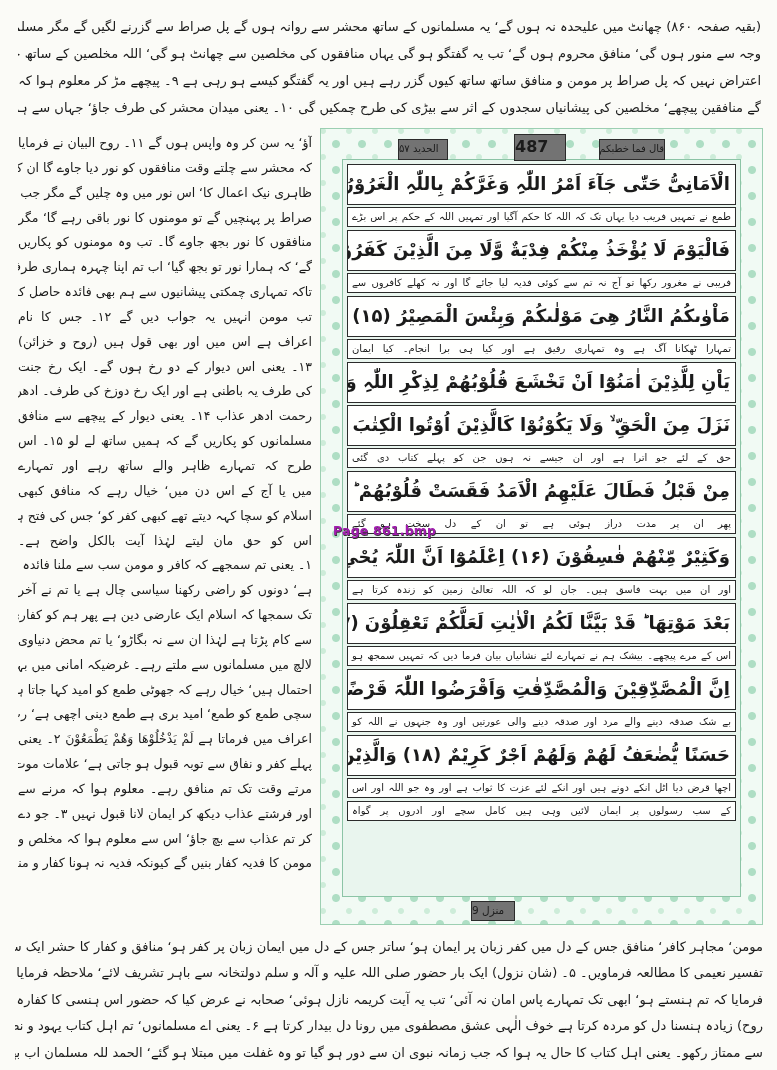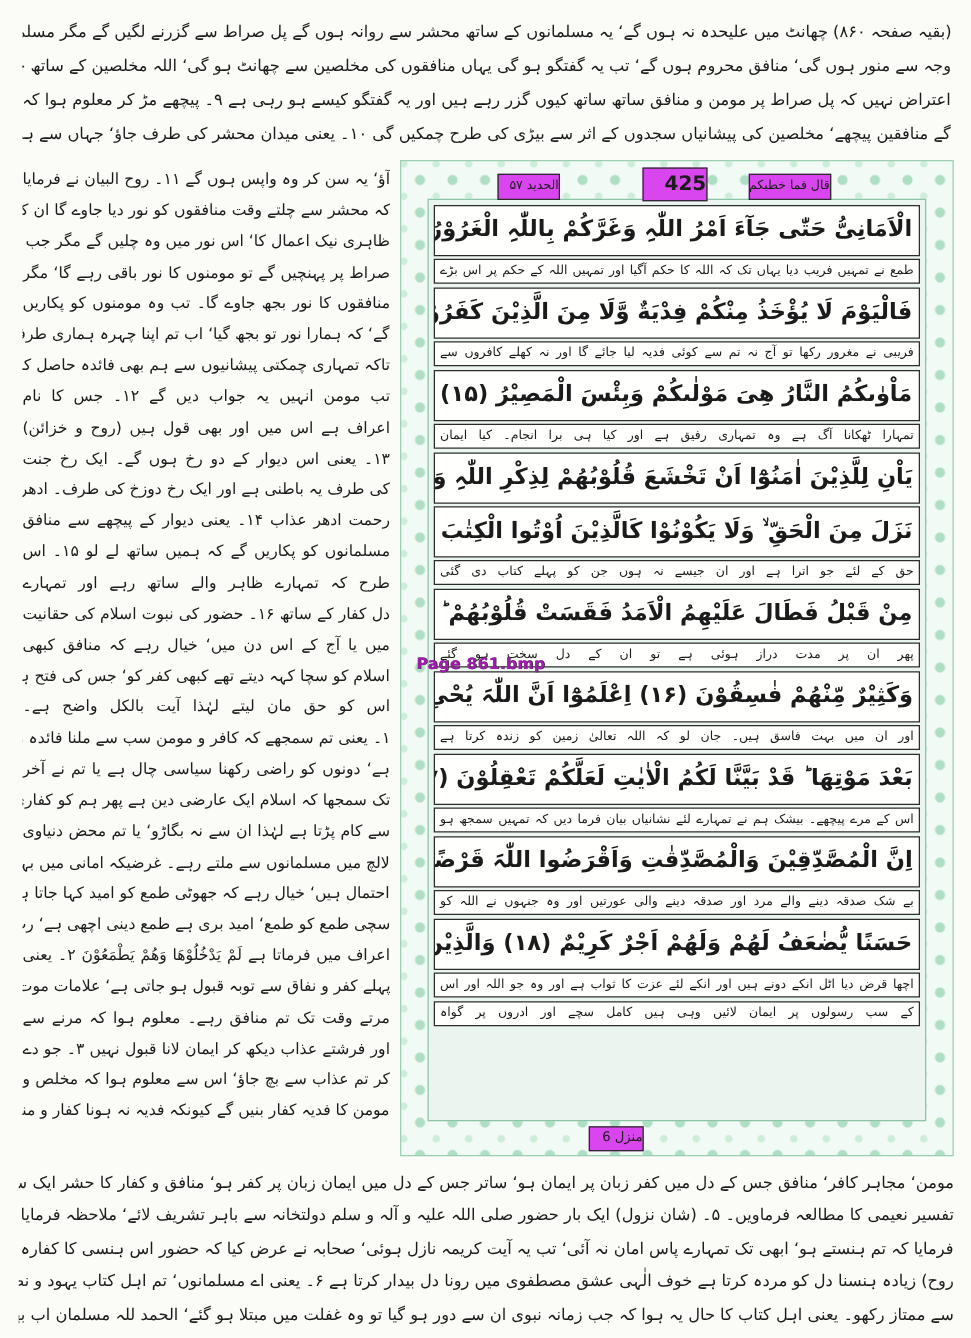--- a/index.html
+++ b/index.html
@@ -22,22 +22,22 @@
           radial-gradient(circle,#aedec4 0 3.5px,rgba(0,0,0,0) 4.5px),
           radial-gradient(circle,#cdecd9 0 2.5px,rgba(0,0,0,0) 3.5px);
         background-size:26px 26px,26px 26px;background-position:2px 2px,15px 15px}
   .qinner{width:100%;height:100%;box-sizing:border-box;background:#e9f5ee;
           border:1px solid #8cc4a6;padding:4px 3px 0 3px;overflow:hidden}
   .ar,.ur{box-sizing:border-box;background:#fffffe;border:1px solid #2b2b2b;direction:rtl;
           text-align:justify;text-align-last:justify;overflow:hidden;white-space:nowrap}
   .ar{height:41px;line-height:38px;font-size:18px;font-weight:bold;margin:0 1px 2px 1px;padding:0 5px}
   .ur{height:20px;line-height:18px;font-size:10px;margin:0 1px 3px 1px;padding:0 4px}
   
-  .hlabel{position:absolute;background:#d946ef;border:1px solid #2b2b2b;direction:rtl;
-          text-align:right;overflow:hidden;white-space:nowrap}
+  .hlabel{position:absolute;background:#737373;border:1px solid #2b2b2b;direction:rtl;
+          text-align:left;overflow:hidden;white-space:nowrap}
   .juz{left:599px;top:139px;width:64px;height:19px;font-size:10px;line-height:18px}
   .pnum{left:514px;top:134px;width:50px;height:25px;font-size:16px;font-weight:bold;line-height:24px}
   .surah{left:398px;top:139px;width:48px;height:19px;font-size:10px;line-height:18px}
   .manzil{left:471px;top:901px;width:42px;height:18px;font-size:10.5px;line-height:16px}
   
   .wmark{position:absolute;left:333px;top:523px;font-size:12.5px;font-weight:bold;color:#a21caf;
          direction:ltr;z-index:9;letter-spacing:0.2px;text-shadow:0.5px 0.5px 0 #333}
 </style>
 </head>
 <body>
@@ -59,21 +59,20 @@
     <div class="pl">منافقوں کا نور بجھ جاوے گا۔ تب وہ مومنوں کو پکاریں</div>
     <div class="pl">گے‘ کہ ہمارا نور تو بجھ گیا‘ اب تم اپنا چہرہ ہماری طرف کرو‘</div>
     <div class="pl">تاکہ تمہاری چمکتی پیشانیوں سے ہم بھی فائدہ حاصل کریں</div>
     <div class="pl">تب مومن انہیں یہ جواب دیں گے ۱۲۔ جس کا نام</div>
     <div class="pl">اعراف ہے اس میں اور بھی قول ہیں (روح و خزائن)</div>
     <div class="pl">۱۳۔ یعنی اس دیوار کے دو رخ ہوں گے۔ ایک رخ جنت</div>
     <div class="pl">کی طرف یہ باطنی ہے اور ایک رخ دوزخ کی طرف۔ ادھر</div>
     <div class="pl">رحمت ادھر عذاب ۱۴۔ یعنی دیوار کے پیچھے سے منافق</div>
     <div class="pl">مسلمانوں کو پکاریں گے کہ ہمیں ساتھ لے لو ۱۵۔ اس</div>
     <div class="pl">طرح کہ تمہارے ظاہر والے ساتھ رہے اور تمہارے</div>
-    <div class="pl">دل کفار کے ساتھ ۱۶۔ حضور کی نبوت اسلام کی حقانیت</div>
     <div class="pl">میں یا آج کے اس دن میں‘ خیال رہے کہ منافق کبھی</div>
     <div class="pl">اسلام کو سچا کہہ دیتے تھے کبھی کفر کو‘ جس کی فتح ہو جاتی</div>
     <div class="pl">اس کو حق مان لیتے لہٰذا آیت بالکل واضح ہے۔</div>
     <div class="pl">۱۔ یعنی تم سمجھے کہ کافر و مومن سب سے ملنا فائدہ مند</div>
     <div class="pl">ہے‘ دونوں کو راضی رکھنا سیاسی چال ہے یا تم نے آخر</div>
     <div class="pl">تک سمجھا کہ اسلام ایک عارضی دین ہے پھر ہم کو کفاری</div>
     <div class="pl">سے کام پڑتا ہے لہٰذا ان سے نہ بگاڑو‘ یا تم محض دنیاوی</div>
     <div class="pl">لالچ میں مسلمانوں سے ملتے رہے۔ غرضیکہ امانی میں بہت</div>
     <div class="pl">احتمال ہیں‘ خیال رہے کہ جھوٹی طمع کو امید کہا جاتا ہے اور</div>
     <div class="pl">سچی طمع کو طمع‘ امید بری ہے طمع دینی اچھی ہے‘ رب سورہ</div>
@@ -104,23 +103,23 @@
       <div class="ur">اس کے مرے پیچھے۔ بیشک ہم نے تمہارے لئے نشانیاں بیان فرما دیں کہ تمہیں سمجھ ہو</div>
       <div class="ar">اِنَّ الْمُصَّدِّقِیْنَ وَالْمُصَّدِّقٰتِ وَاَقْرَضُوا اللّٰہَ قَرْضًا</div>
       <div class="ur">بے شک صدقہ دینے والے مرد اور صدقہ دینے والی عورتیں اور وہ جنہوں نے اللہ کو</div>
       <div class="ar">حَسَنًا یُّضٰعَفُ لَھُمْ وَلَھُمْ اَجْرٌ كَرِیْمٌ (۱۸) وَالَّذِیْنَ اٰمَنُوْا</div>
       <div class="ur">اچھا قرض دیا اٹل انکے دونے ہیں اور انکے لئے عزت کا ثواب ہے اور وہ جو اللہ اور اس</div>
       <div class="ur">کے سب رسولوں پر ایمان لائیں وہی ہیں کامل سچے اور ادروں پر گواہ</div>
     </div>
   </div>
 
   <div class="hlabel juz">قال فما خطبکم ۲۷</div>
-  <div class="hlabel pnum">425</div>
+  <div class="hlabel pnum">487</div>
   <div class="hlabel surah">الحدید ۵۷</div>
-  <div class="hlabel manzil">منزل 6</div>
+  <div class="hlabel manzil">منزل 9</div>
 
   <div class="wmark">Page 861.bmp</div>
 
   <div class="para bottom-para">
     <div class="pl">مومن‘ مجاہر کافر‘ منافق جس کے دل میں کفر زبان پر ایمان ہو‘ ساتر جس کے دل میں ایمان زبان پر کفر ہو‘ منافق و کفار کا حشر ایک ساتھ ہو گا‘ ساتر کے متعلق ہماری</div>
     <div class="pl">تفسیر نعیمی کا مطالعہ فرماویں۔ ۵۔ (شان نزول) ایک بار حضور صلی اللہ علیہ و آلہ و سلم دولتخانہ سے باہر تشریف لائے‘ ملاحظہ فرمایا کہ مسلمان آپس میں ہنس رہے ہیں</div>
     <div class="pl">فرمایا کہ تم ہنستے ہو‘ ابھی تک تمہارے پاس امان نہ آئی‘ تب یہ آیت کریمہ نازل ہوئی‘ صحابہ نے عرض کیا کہ حضور اس ہنسی کا کفارہ کیا ہے‘ فرمایا اتنا ہی رونا (خزائن و</div>
     <div class="pl">روح) زیادہ ہنسنا دل کو مردہ کرتا ہے خوف الٰہی عشق مصطفوی میں رونا دل بیدار کرتا ہے ۶۔ یعنی اے مسلمانوں‘ تم اہل کتاب یہود و نصاریٰ کی طرح نہ ہوؤ اپنے کو ان</div>
     <div class="pl">سے ممتاز رکھو۔ یعنی اہل کتاب کا حال یہ ہوا کہ جب زمانہ نبوی ان سے دور ہو گیا تو وہ غفلت میں مبتلا ہو گئے‘ الحمد للہ مسلمان اب بھی ہدایت پر قائم ہیں ان میں</div>
   </div>

